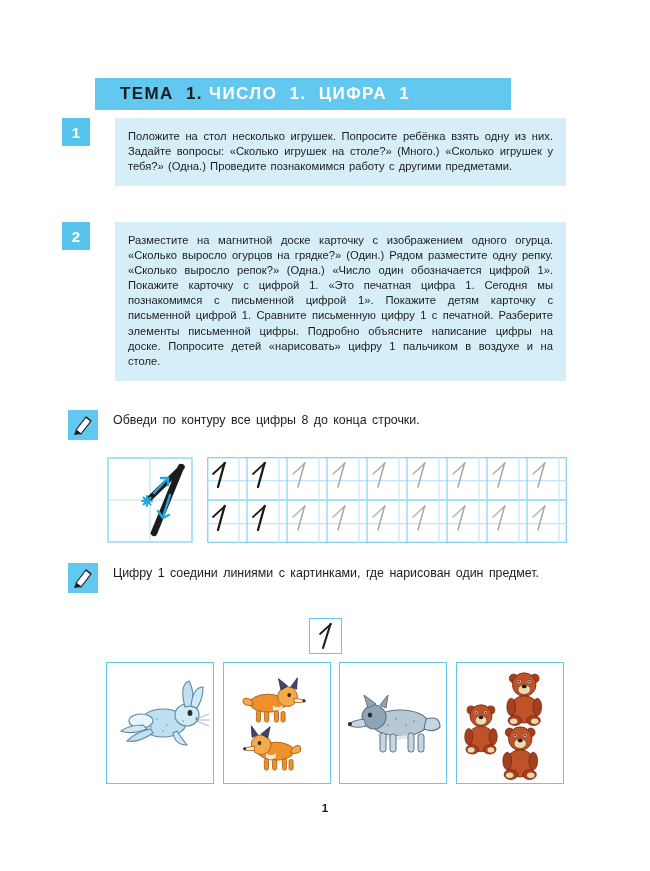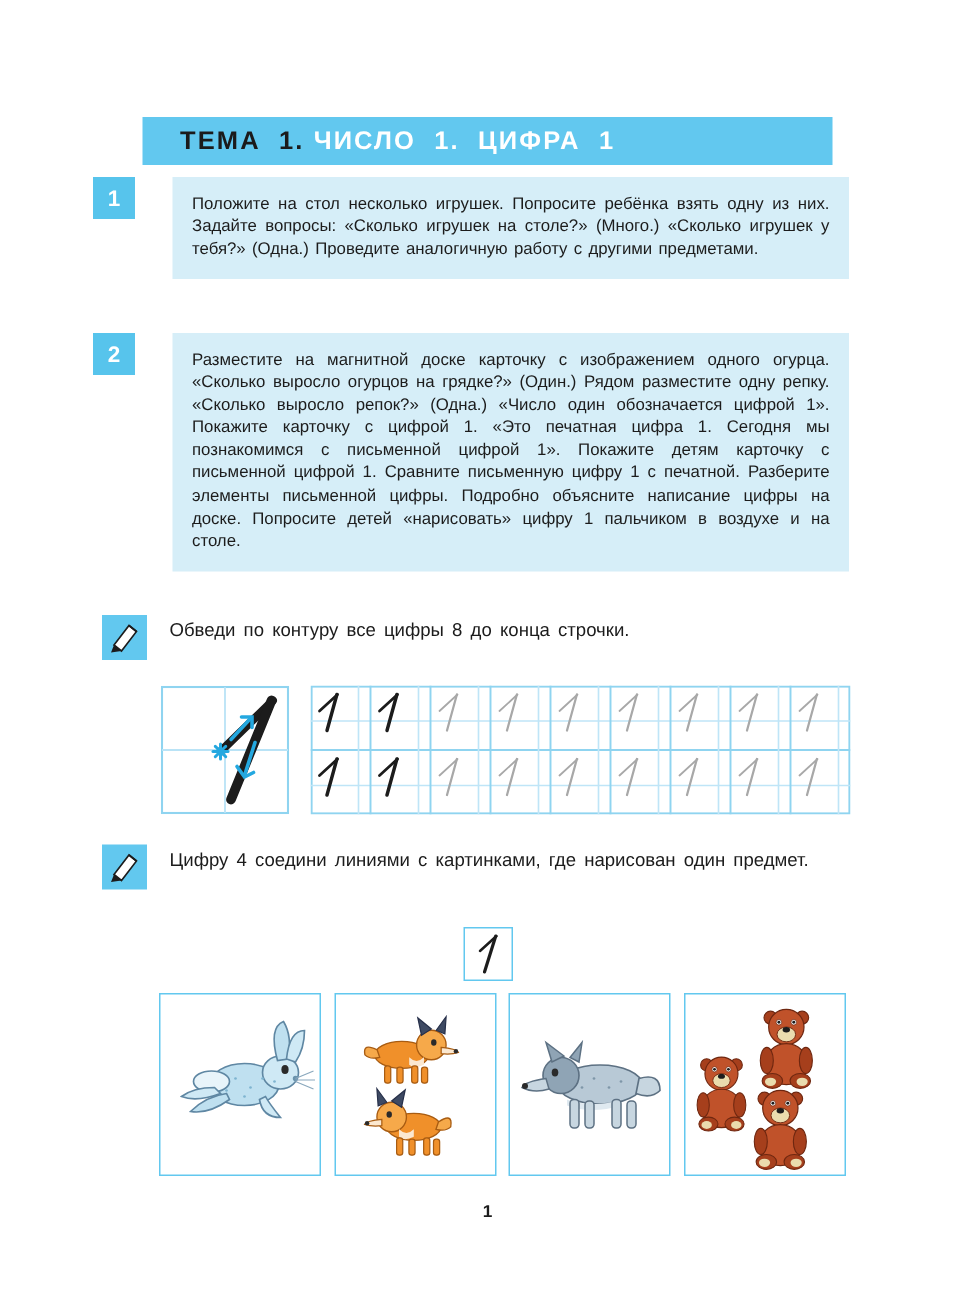--- a/index.html
+++ b/index.html
@@ -19,21 +19,21 @@
     position: absolute;
     inset: 0;
     background: #ffffff;
   }
 
   
   .title-bar {
     position: absolute;
     left: 95px;
     top: 78px;
-    width: 460px;
+    width: 416px;
     height: 32px;
     background: #62c8ef;
     display: flex;
     align-items: center;
   }
   .title-text {
     margin-left: 25px;
     font-size: 17px;
     font-weight: bold;
     letter-spacing: 1.4px;
@@ -182,21 +182,21 @@
 
 <div class="page">
 
   <div class="title-bar">
     <div class="title-text"><span class="title-dark">ТЕМА  1. </span><span class="title-light">ЧИСЛО  1.  ЦИФРА  1</span></div>
   </div>
 
   <div class="ex-block" id="ex1">
     <div class="ex-badge">1</div>
     <div class="ex-body">
-      <p>Положите на стол несколько игрушек. Попросите ребёнка взять одну из них. Задайте вопросы: «Сколько игрушек на столе?» (Много.) «Сколько игрушек у тебя?» (Одна.) Проведите аналогичную работу с другими предметами.</p>
+      <p>Положите на стол несколько игрушек. Попросите ребёнка взять одну из них. Задайте вопросы: «Сколько игрушек на столе?» (Много.) «Сколько игрушек у тебя?» (Одна.) Проведите познакомимся работу с другими предметами.</p>
     </div>
   </div>
 
   <div class="ex-block" id="ex2">
     <div class="ex-badge">2</div>
     <div class="ex-body">
       <p>Разместите на магнитной доске карточку с изображением одного огурца. «Сколько выросло огурцов на грядке?» (Один.) Рядом разместите одну репку. «Сколько выросло репок?» (Одна.) «Число один обозначается цифрой 1». Покажите карточку с цифрой 1. «Это печатная цифра 1. Сегодня мы познакомимся с письменной цифрой 1». Покажите детям карточку с письменной цифрой 1. Сравните письменную цифру 1 с печатной. Разберите элементы письменной цифры. Подробно объясните написание цифры на доске. Попросите детей «нарисовать» цифру 1 пальчиком в воздухе и на столе.</p>
     </div>
   </div>
 
@@ -341,21 +341,21 @@
   </div>
 
   <div class="pencil-row" id="instr2">
     <div class="pencil-icon">
       <svg width="30" height="30" viewBox="0 0 30 30">
         <polygon points="8,20 18,7 23,11 13,24" fill="#ffffff" stroke="#1c1c1c" stroke-width="1.1"></polygon>
         <polygon points="8,20 13,24 6,25" fill="#1c1c1c"></polygon>
         <line x1="18" y1="7" x2="23" y2="11" stroke="#1c1c1c" stroke-width="1.1"></line>
       </svg>
     </div>
-    <div class="pencil-text">Цифру 4 соедини линиями с картинками, где нарисован один предмет.</div>
+    <div class="pencil-text">Цифру 1 соедини линиями с картинками, где нарисован один предмет.</div>
   </div>
 
   <div class="numeral-card">
     <svg width="30" height="33" viewBox="0 0 30 33">
       <path d="M10 15 L21 5" stroke="#1c1c1c" stroke-width="1.7" stroke-linecap="round" fill="none"></path>
       <path d="M20.5 5 L13 29" stroke="#1c1c1c" stroke-width="2.1" stroke-linecap="round" fill="none"></path>
     </svg>
   </div>
 
   <div class="pic-row">

